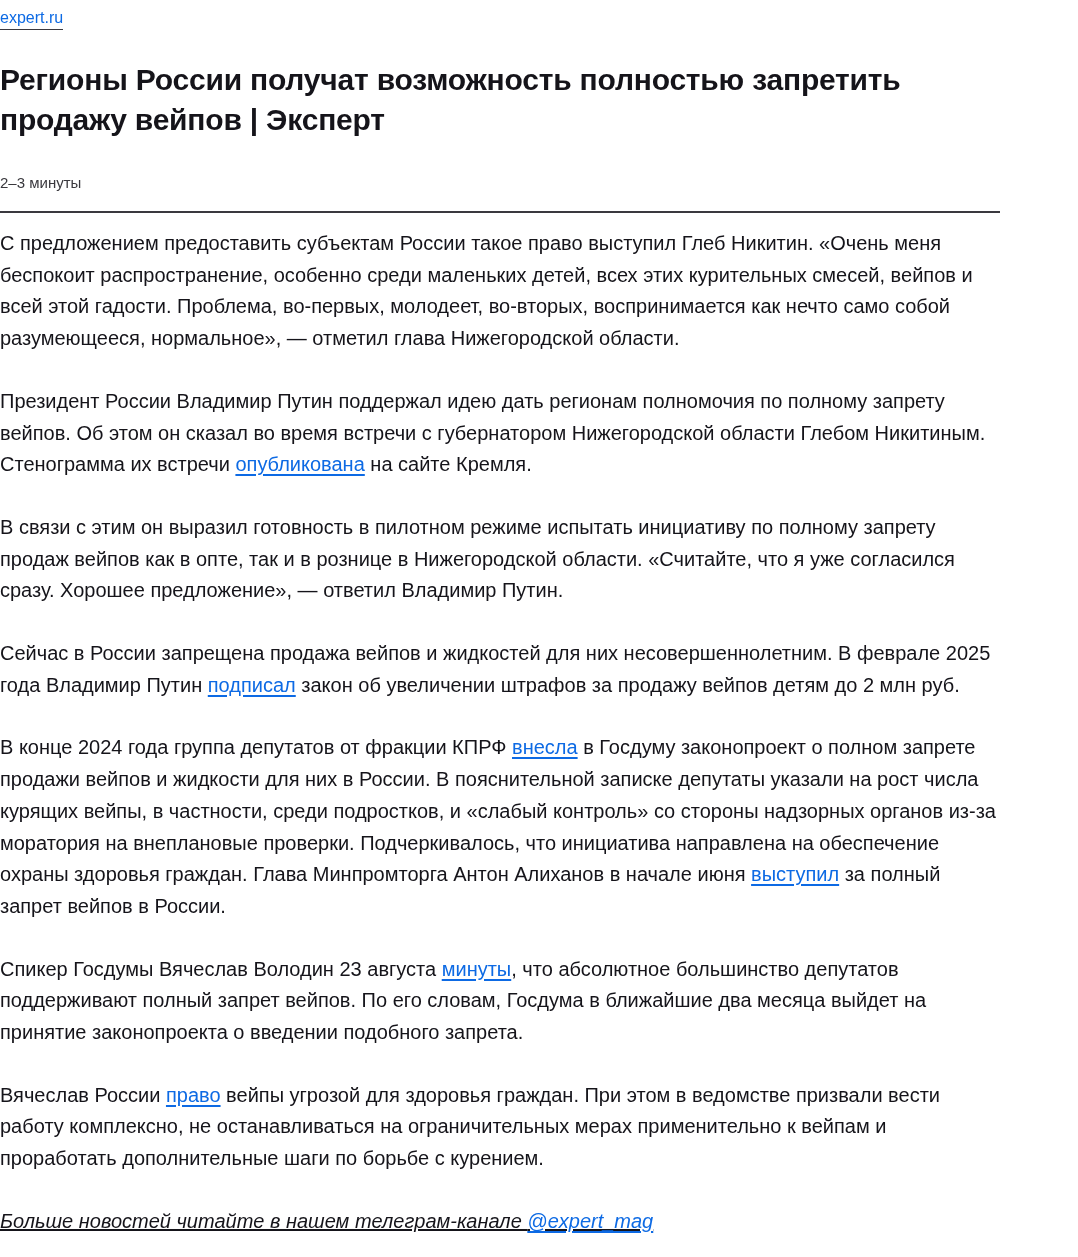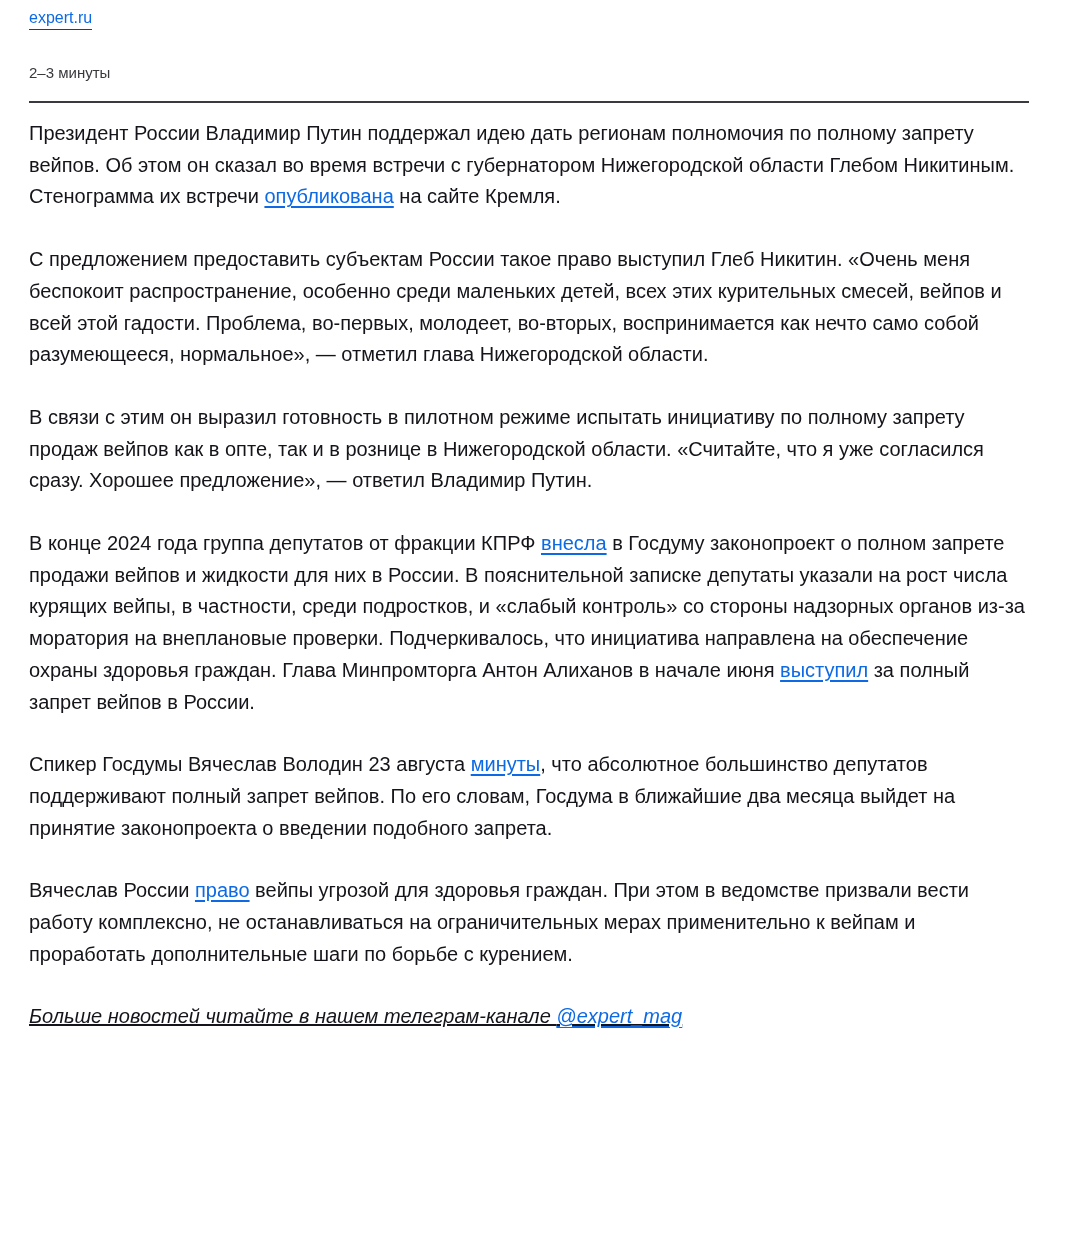--- a/index.html
+++ b/index.html
@@ -10,21 +10,20 @@
   *{box-sizing:border-box;}
   html,body{margin:0;padding:0;background:#ffffff;}
   body{
     width:1078px;
     font-family:"Liberation Sans", sans-serif;
     color:var(--text);
     -webkit-font-smoothing:antialiased;
   }
   .container{
     width:1000px;
-    margin-left:29px;
     padding-top:8px;
   }
   .site-link{
     display:inline-block;
     font-size:16px;
     line-height:1.25;
     color:var(--link);
     text-decoration:none;
     border-bottom:1.5px solid #3a393f;
     padding-bottom:1px;
@@ -70,27 +69,29 @@
     text-underline-offset:3px;
     cursor:pointer;
   }
 </style>
 </head>
 <body>
 
 <div class="container">
   <a class="site-link">expert.ru</a>
 
+  <h1 class="article-title">Регионы России получат возможность полностью запретить продажу вейпов | Эксперт</h1>
 
   <div class="reading-time">2–3 минуты</div>
 
   <hr class="divider">
 
   <div class="article">
+      <p><span>С предложением предоставить субъектам России такое право выступил Глеб Никитин. «Очень меня беспокоит распространение, особенно среди маленьких детей, всех этих курительных смесей, вейпов и всей этой гадости. Проблема, во-первых, молодеет, во-вторых, воспринимается как нечто само собой разумеющееся, нормальное», — отметил глава Нижегородской области.</span></p>
       <p><span>Президент России Владимир Путин поддержал идею дать регионам полномочия по полному запрету вейпов. Об этом он сказал во время встречи с губернатором Нижегородской области Глебом Никитиным. Стенограмма их встречи </span><a href="#" class="link">опубликована</a><span> на сайте Кремля.</span></p>
-      <p><span>С предложением предоставить субъектам России такое право выступил Глеб Никитин. «Очень меня беспокоит распространение, особенно среди маленьких детей, всех этих курительных смесей, вейпов и всей этой гадости. Проблема, во-первых, молодеет, во-вторых, воспринимается как нечто само собой разумеющееся, нормальное», — отметил глава Нижегородской области.</span></p>
       <p><span>В связи с этим он выразил готовность в пилотном режиме испытать инициативу по полному запрету продаж вейпов как в опте, так и в рознице в Нижегородской области. «Считайте, что я уже согласился сразу. Хорошее предложение», — ответил Владимир Путин.</span></p>
+      <p><span>Сейчас в России запрещена продажа вейпов и жидкостей для них несовершеннолетним. В феврале 2025 года Владимир Путин </span><a href="#" class="link">подписал</a><span> закон об увеличении штрафов за продажу вейпов детям до 2 млн руб.</span></p>
       <p><span>В конце 2024 года группа депутатов от фракции КПРФ </span><a href="#" class="link">внесла</a><span> в Госдуму законопроект о полном запрете продажи вейпов и жидкости для них в России. В пояснительной записке депутаты указали на рост числа курящих вейпы, в частности, среди подростков, и «слабый контроль» со стороны надзорных органов из-за моратория на внеплановые проверки. Подчеркивалось, что инициатива направлена на обеспечение охраны здоровья граждан. Глава Минпромторга Антон Алиханов в начале июня </span><a href="#" class="link">выступил</a><span> за полный запрет вейпов в России.</span></p>
       <p><span>Спикер Госдумы Вячеслав Володин 23 августа </span><a href="#" class="link">минуты</a><span>, что абсолютное большинство депутатов поддерживают полный запрет вейпов. По его словам, Госдума в ближайшие два месяца выйдет на принятие законопроекта о введении подобного запрета.</span></p>
       <p><span>Вячеслав России </span><a href="#" class="link">право</a><span> вейпы угрозой для здоровья граждан. При этом в ведомстве призвали вести работу комплексно, не останавливаться на ограничительных мерах применительно к вейпам и проработать дополнительные шаги по борьбе с курением.</span></p>
       <p class="italic"><span>Больше новостей читайте в нашем телеграм-канале </span><a href="#" class="link">@expert_mag</a></p>
     </div>
 </div>
 
 </body></html>

